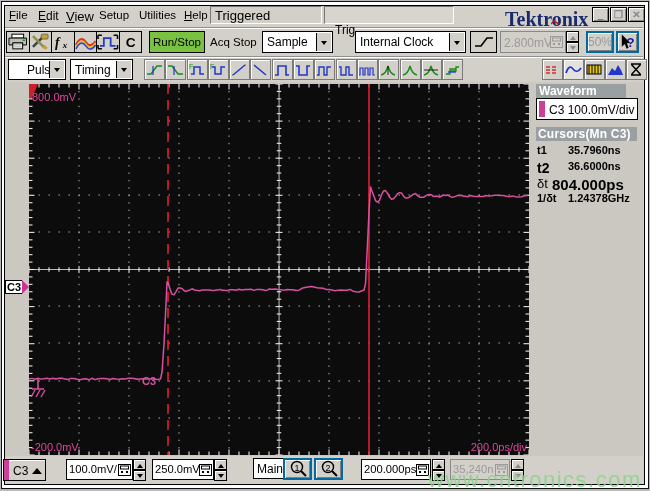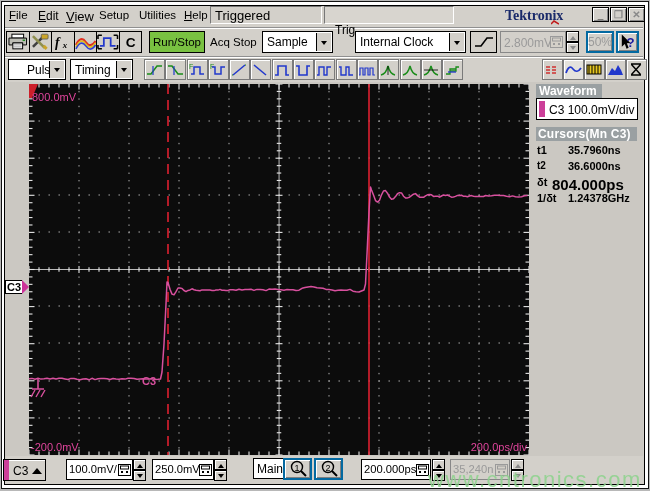--- a/index.html
+++ b/index.html
@@ -24,21 +24,21 @@
 <div class="abs" style="left:9px;top:9px;font-size:11.5px;color:#000"><span style="text-decoration:underline">F</span>ile</div>
 <div class="abs" style="left:38px;top:9px;font-size:12px;color:#000"><span style="text-decoration:underline">E</span>dit</div>
 <div class="abs" style="left:66px;top:9px;font-size:13px;color:#000"><span style="text-decoration:underline">V</span>iew</div>
 <div class="abs" style="left:99px;top:9px;font-size:11.5px;color:#000">Setup</div>
 <div class="abs" style="left:139px;top:9px;font-size:11.5px;color:#000">Utilities</div>
 <div class="abs" style="left:184px;top:9px;font-size:11.5px;color:#000"><span style="text-decoration:underline">H</span>elp</div>
 <div class="abs" style="left:210px;top:6px;width:112px;height:18px;border:1px solid #777;border-right-color:#fff;border-bottom-color:#fff;background:#d3d0ca">
     <div style="font-size:13px;padding:1px 0 0 4px">Triggered</div>
   </div>
 <div class="abs" style="left:324px;top:6px;width:130px;height:18px;border:1px solid #777;border-right-color:#fff;border-bottom-color:#fff;background:#d8d5cf"></div>
-<div class="abs" style="left:505px;top:8px;font-family:'Liberation Serif',serif;font-weight:bold;font-size:14px;color:#1a2a6a;letter-spacing:0px">Tektronix</div>
+<div class="abs" style="left:505px;top:8px;font-family:'Liberation Serif',serif;font-weight:bold;font-size:20px;color:#1a2a6a;letter-spacing:0px">Tektronix</div>
 <div class="abs" style="left:551px;top:20px;width:8px;height:5px">
     <svg width="8" height="5">
       <path d="M0,4 L3,1 L8,4" stroke="#c01818" stroke-width="1.5" fill="none"></path>
     </svg>
   </div>
 <div class="abs raise" style="left:592px;top:7px;width:17px;height:15px;text-align:center;font-size:10px;line-height:13px;color:#000;font-weight:bold">_</div>
 <div class="abs raise" style="left:610px;top:7px;width:17px;height:15px;text-align:center;font-size:10px;line-height:13px;color:#888;font-weight:bold">❐</div>
 <div class="abs raise" style="left:628px;top:7px;width:17px;height:15px;text-align:center;font-size:10px;line-height:13px;color:#888;font-weight:bold">✕</div>
 <div class="abs" style="left:5px;top:27px;width:638px;height:1px;background:#909090"></div>
 <div class="abs" style="left:5px;top:28px;width:638px;height:1px;background:#fff"></div>
@@ -1340,31 +1340,31 @@
     <path d="M9,295 L9,305 M3,305 L15,305" stroke="#d8509e" stroke-width="1.6" fill="none"></path>
     <path d="M2,313 L6,306 M7,313 L11,306 M12,313 L16,306" stroke="#d8509e" stroke-width="1.4" fill="none"></path>
     <text x="3" y="17" font-family="Liberation Sans, sans-serif" font-size="11" fill="#e0459c">800.0mV</text>
     <text x="2" y="367" font-family="Liberation Sans, sans-serif" font-size="11" fill="#e0459c">-200.0mV</text>
     <text x="498" y="367" text-anchor="end" font-family="Liberation Sans, sans-serif" font-size="11" fill="#e0459c">200.0ps/div</text>
     <text x="113" y="301" font-family="Liberation Sans, sans-serif" font-size="11" font-weight="bold" fill="#d8509e">C3</text>
   </svg>
 <div class="abs" style="left:5px;top:280px;width:17px;height:14px;background:#fff;border:1px solid #000;border-right:none;font-size:11px;font-weight:bold;text-align:center;line-height:13px">C3</div>
 <div class="abs" style="left:22px;top:280px;width:0;height:0;border-top:7px solid transparent;border-bottom:7px solid transparent;border-left:7px solid #cc3399"></div>
 <div class="abs" style="left:530px;top:82px;width:113px;height:374px;background:#cbc8c2"></div>
-<div class="hdr" style="left:536px;top:84px;width:66px;height:14px;font-size:12px;padding-left:3px">Waveform</div>
+<div class="hdr" style="left:536px;top:84px;width:90px;height:14px;font-size:12px;padding-left:3px">Waveform</div>
 <div class="abs sunkw" style="left:536px;top:98px;width:102px;height:22px">
     <div style="position:absolute;left:2px;top:2px;width:6px;height:16px;background:#cc3f99"></div>
     <div style="position:absolute;left:12px;top:4px;font-size:12px;white-space:nowrap">C3 100.0mV/div</div>
   </div>
 <div class="hdr" style="left:536px;top:127px;width:101px;height:14px;font-size:12px;padding-left:2px;letter-spacing:0.2px">Cursors(Mn C3)</div>
 <div class="abs" style="left:537px;top:144px;font-size:11px;font-weight:bold">t1</div>
 <div class="abs" style="left:568px;top:144px;font-size:11px;font-weight:bold">35.7960ns</div>
-<div class="abs" style="left:537px;top:160px;font-size:10px;font-weight:bold">t2</div>
+<div class="abs" style="left:537px;top:160px;font-size:14px;font-weight:bold">t2</div>
 <div class="abs" style="left:568px;top:160px;font-size:11px;font-weight:bold">36.6000ns</div>
-<div class="abs" style="left:537px;top:176px;font-size:11px;font-weight:bold">δt</div>
+<div class="abs" style="left:537px;top:176px;font-size:13px;font-weight:normal">δt</div>
 <div class="abs" style="left:552px;top:176px;font-size:15px;font-weight:bold">804.000ps</div>
 <div class="abs" style="left:537px;top:192px;font-size:11px;font-weight:bold">1/δt</div>
 <div class="abs" style="left:568px;top:192px;font-size:11px;font-weight:bold">1.24378GHz</div>
 <div class="abs" style="left:5px;top:456px;width:638px;height:26px;background:#d3d0ca"></div>
 <div class="abs" style="left:3px;top:459px;width:43px;height:22px;border:1px solid #000;background:#d3d0ca;box-shadow:inset 1px 1px 0 #fff">
     <div style="position:absolute;left:0px;top:0px;width:5px;height:20px;background:#cc3f99"></div>
     <span style="position:absolute;left:9px;top:4px;font-size:12px">C3</span>
     <span style="position:absolute;left:28px;top:8px;width:0;height:0;border:5px solid transparent;border-bottom:6px solid #000;border-top:none"></span>
   </div>
 <div class="abs" style="left:66px;top:459px;width:67px;height:21px;border:1px solid #000;background:#fff;font-size:11.2px;color:#000;white-space:nowrap">

